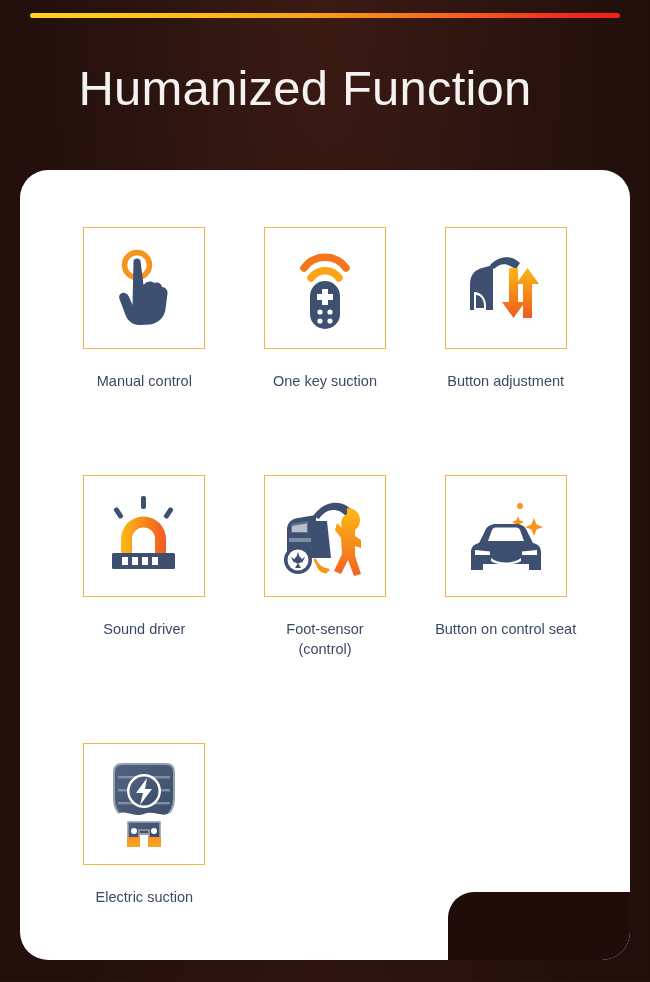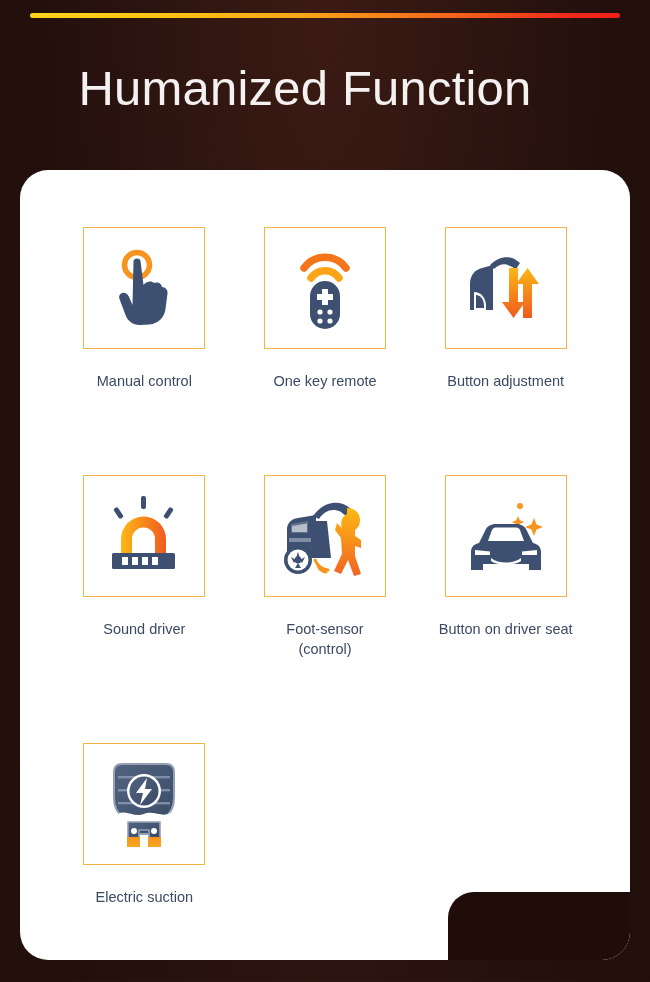--- a/index.html
+++ b/index.html
@@ -143,21 +143,21 @@
             <path d="M24 35 A17 17 0 0 1 52 35" fill="none" stroke="#fba415" stroke-width="7.5" stroke-linecap="round"></path>
             <rect x="23" y="38" width="30" height="48" rx="15" fill="#3e5071"></rect>
             <path d="M35 46 h6 v5 h5 v6 h-5 v5 h-6 v-5 h-5 v-6 h5 z" fill="#ffffff"></path>
             <circle cx="33" cy="69" r="2.6" fill="#ffffff"></circle>
             <circle cx="43" cy="69" r="2.6" fill="#ffffff"></circle>
             <circle cx="33" cy="78" r="2.6" fill="#ffffff"></circle>
             <circle cx="43" cy="78" r="2.6" fill="#ffffff"></circle>
           </svg>
         </span>
       </div>
-      <div class="cell-label">One key remote</div>
+      <div class="cell-label">One key suction</div>
     </div>
 
     <div class="cell">
       <div class="icon-box">
         <span>
           <svg width="92" height="80" viewBox="0 0 92 80">
             <defs>
               <linearGradient id="arrDown" x1="0" y1="0" x2="0" y2="1">
                 <stop offset="0%" stop-color="#fbb616"></stop>
                   <stop offset="100%" stop-color="#f05a1e"></stop>
@@ -256,21 +256,21 @@
 
             <path d="M31 47 L35 36 C36 34 37.5 33.5 39.5 33.5 L58.5 33.5 C60.5 33.5 62 34 63 36 L67 47 Z" fill="#ffffff"></path>
 
             <path d="M18 56 L33 57.5 L33 61 L18 61 Z" fill="#ffffff"></path>
             <path d="M80 56 L65 57.5 L65 61 L80 61 Z" fill="#ffffff"></path>
 
             <path d="M34 64 C41 70 57 70 64 64 L64 67 C57 72 41 72 34 67 Z" fill="#ffffff"></path>
           </svg>
         </span>
       </div>
-      <div class="cell-label">Button on driver seat</div>
+      <div class="cell-label">Button on control seat</div>
     </div>
 
     <div class="cell">
       <div class="icon-box">
         <span>
           <svg width="88" height="92" viewBox="0 0 88 92">
             <defs>
               <linearGradient id="sucG" x1="0" y1="0" x2="1" y2="1">
                 <stop offset="0%" stop-color="#51637f"></stop>
                   <stop offset="100%" stop-color="#3a4b68"></stop>

